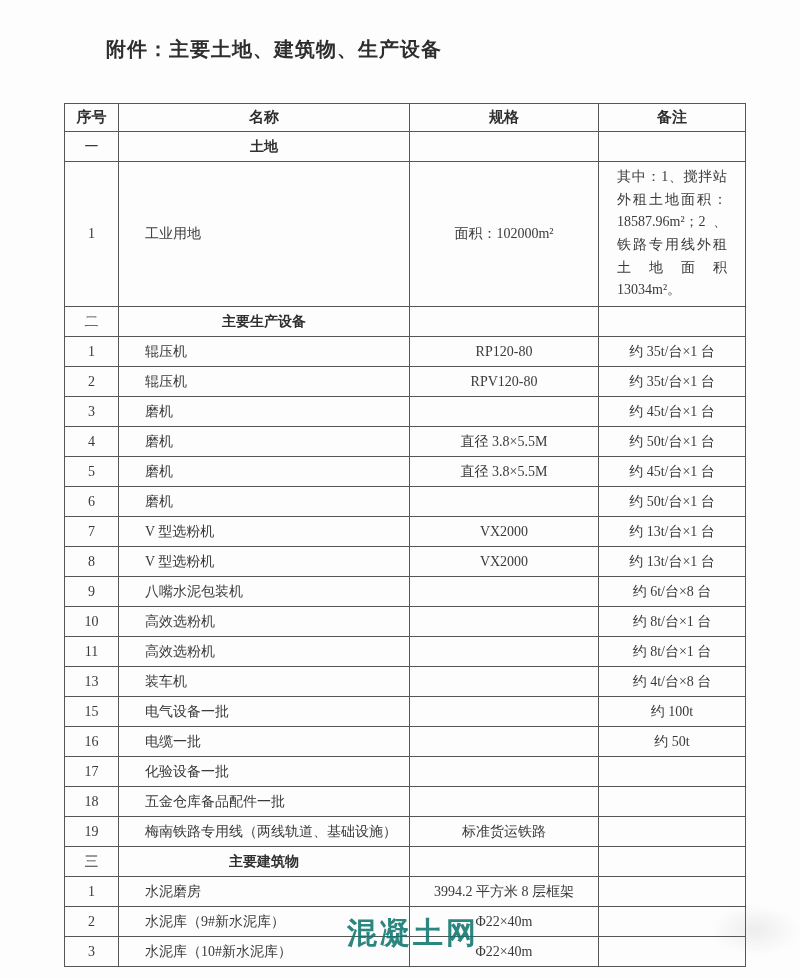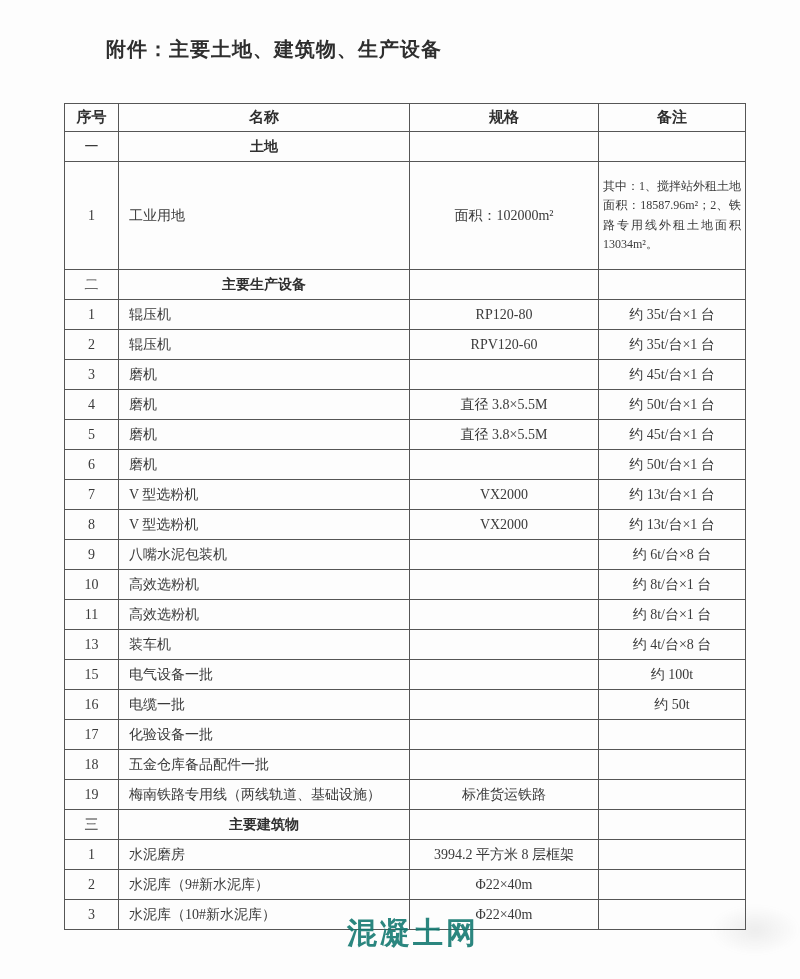--- a/index.html
+++ b/index.html
@@ -43,36 +43,36 @@
   }
   .main-table th {
     height: 28px;
     font-size: 15px;
     font-weight: bold;
     text-align: center;
     color: #303030;
   }
   .main-table td { height: 30px; }
   .main-table td.col-no   { text-align: center; }
-  .main-table td.col-name { text-align: left; padding-left: 10px; }
+  .main-table td.col-name { text-align: left; padding-left: 26px; }
   .main-table td.col-spec { text-align: center; }
   .main-table td.col-note { text-align: center; white-space: nowrap; }
   tr.section td.col-name {
     text-align: center;
     font-weight: bold;
     padding-left: 4px;
     color: #303030;
   }
   tr.tall td { height: 108px; }
   tr.tall td.col-note {
     text-align: justify;
     white-space: normal;
-    font-size: 12px;
+    font-size: 14px;
     line-height: 1.62;
-    padding: 4px 4px;
+    padding: 4px 18px;
     vertical-align: middle;
   }
   .watermark {
     position: absolute;
     left: 347px;
     top: 913px;
     font-size: 30px;
     font-weight: bold;
     letter-spacing: 3px;
     opacity: 0.88;
@@ -133,21 +133,21 @@
         </tr>
         <tr>
           <td class="col-no">1</td>
           <td class="col-name">辊压机</td>
           <td class="col-spec">RP120-80</td>
           <td class="col-note">约 35t/台×1 台</td>
         </tr>
         <tr>
           <td class="col-no">2</td>
           <td class="col-name">辊压机</td>
-          <td class="col-spec">RPV120-60</td>
+          <td class="col-spec">RPV120-80</td>
           <td class="col-note">约 35t/台×1 台</td>
         </tr>
         <tr>
           <td class="col-no">3</td>
           <td class="col-name">磨机</td>
           <td class="col-spec"></td>
           <td class="col-note">约 45t/台×1 台</td>
         </tr>
         <tr>
           <td class="col-no">4</td>

